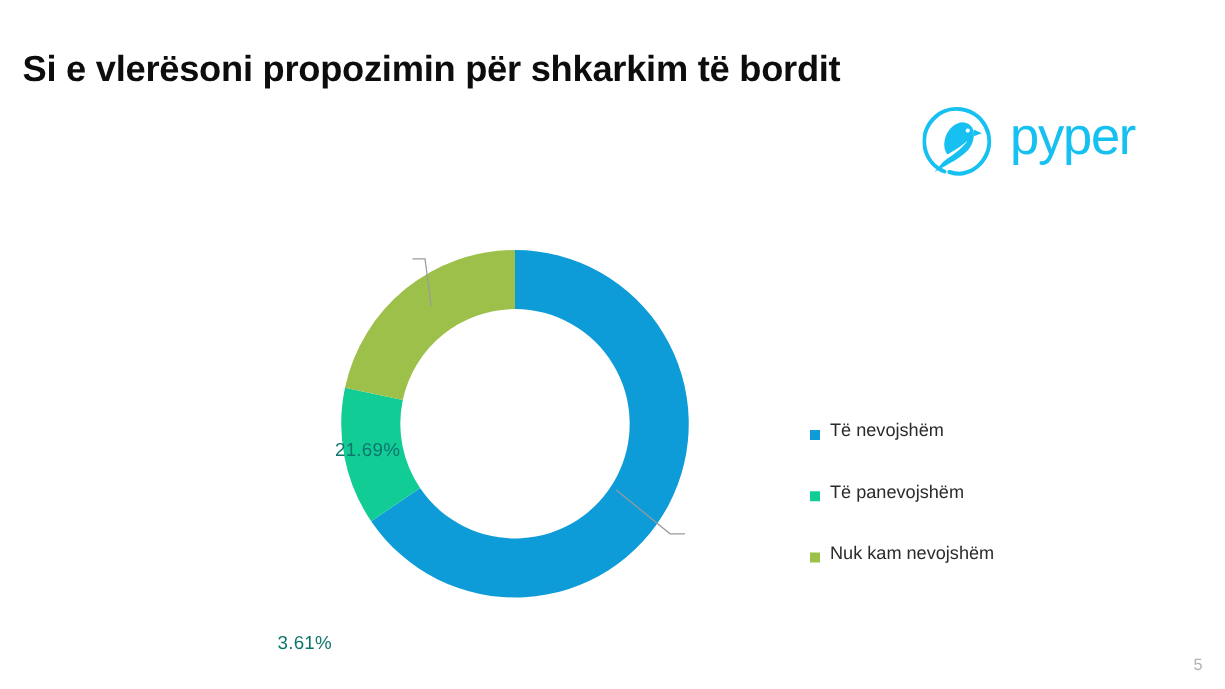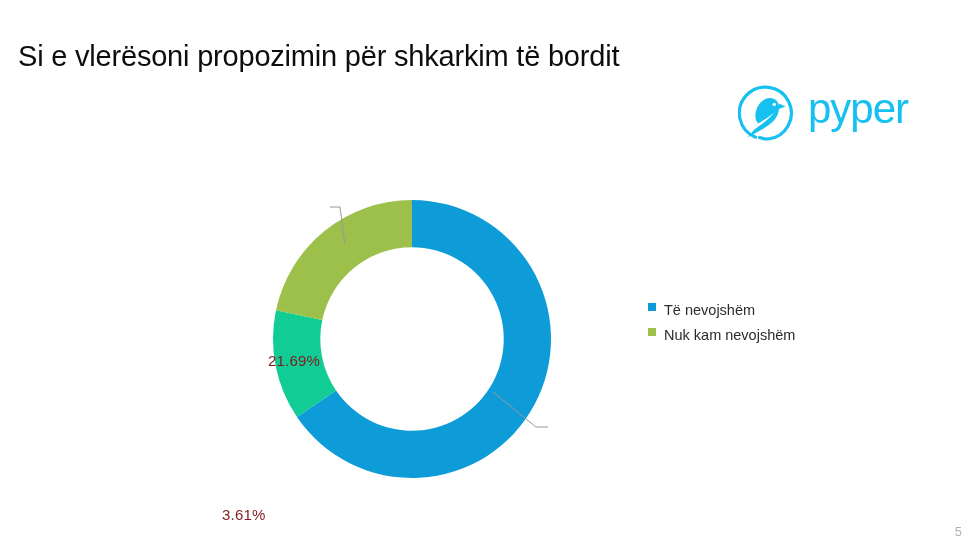--- a/index.html
+++ b/index.html
@@ -26,21 +26,21 @@
   
   .title-block {
     position: absolute;
     left: 18px;
     top: 38px;
     width: 760px;
   }
   .title-line {
     font-size: 29px;
     line-height: 36px;
-    font-weight: 400;
+    font-weight: 700;
     color: #0d0d0d;
     letter-spacing: -0.2px;
     white-space: pre;
   }
 
   
   .logo {
     position: absolute;
     right: 24px;
     top: 34px;
@@ -59,39 +59,40 @@
     left: 0;
     top: 150px;
     width: 640px;
     height: 370px;
   }
   .donut-svg { display: block; }
 
   .pct-label {
     position: absolute;
     font-size: 15px;
-    color: #7f1d1d;
+    color: #0f766e;
     white-space: nowrap;
     letter-spacing: 0.2px;
   }
   #lbl-olive { left: 268px; top: 202px; }
   #lbl-teal  { left: 222px; top: 356px; }
 
   
   .legend {
     position: absolute;
     left: 648px;
     top: 303px;
     width: 200px;
   }
   .legend-row {
     display: flex;
-    align-items: flex-start;
+    align-items: flex-end;
     height: 25px;
     gap: 8px;
+    margin-top: 24px;
   }
   .legend-swatch {
     width: 8px;
     height: 8px;
     flex: 0 0 8px;
     display: block;
   }
   .legend-label {
     font-size: 14.5px;
     color: #2b2b2b;
@@ -158,20 +159,24 @@
     <span class="pct-label" id="lbl-teal">3.61%</span>
 
   </div>
 
   <div class="legend">
     <div class="legend-row">
       <span class="legend-swatch" style="background:#0E9CD8"></span>
       <span class="legend-label">Të nevojshëm</span>
     </div>
     <div class="legend-row">
+      <span class="legend-swatch" style="background:#12CC96"></span>
+      <span class="legend-label">Të panevojshëm</span>
+    </div>
+    <div class="legend-row">
       <span class="legend-swatch" style="background:#9CC04A"></span>
       <span class="legend-label">Nuk kam nevojshëm</span>
     </div>
   </div>
 
   <div class="page-number">5</div>
 
 </div>
 
 </body></html>

